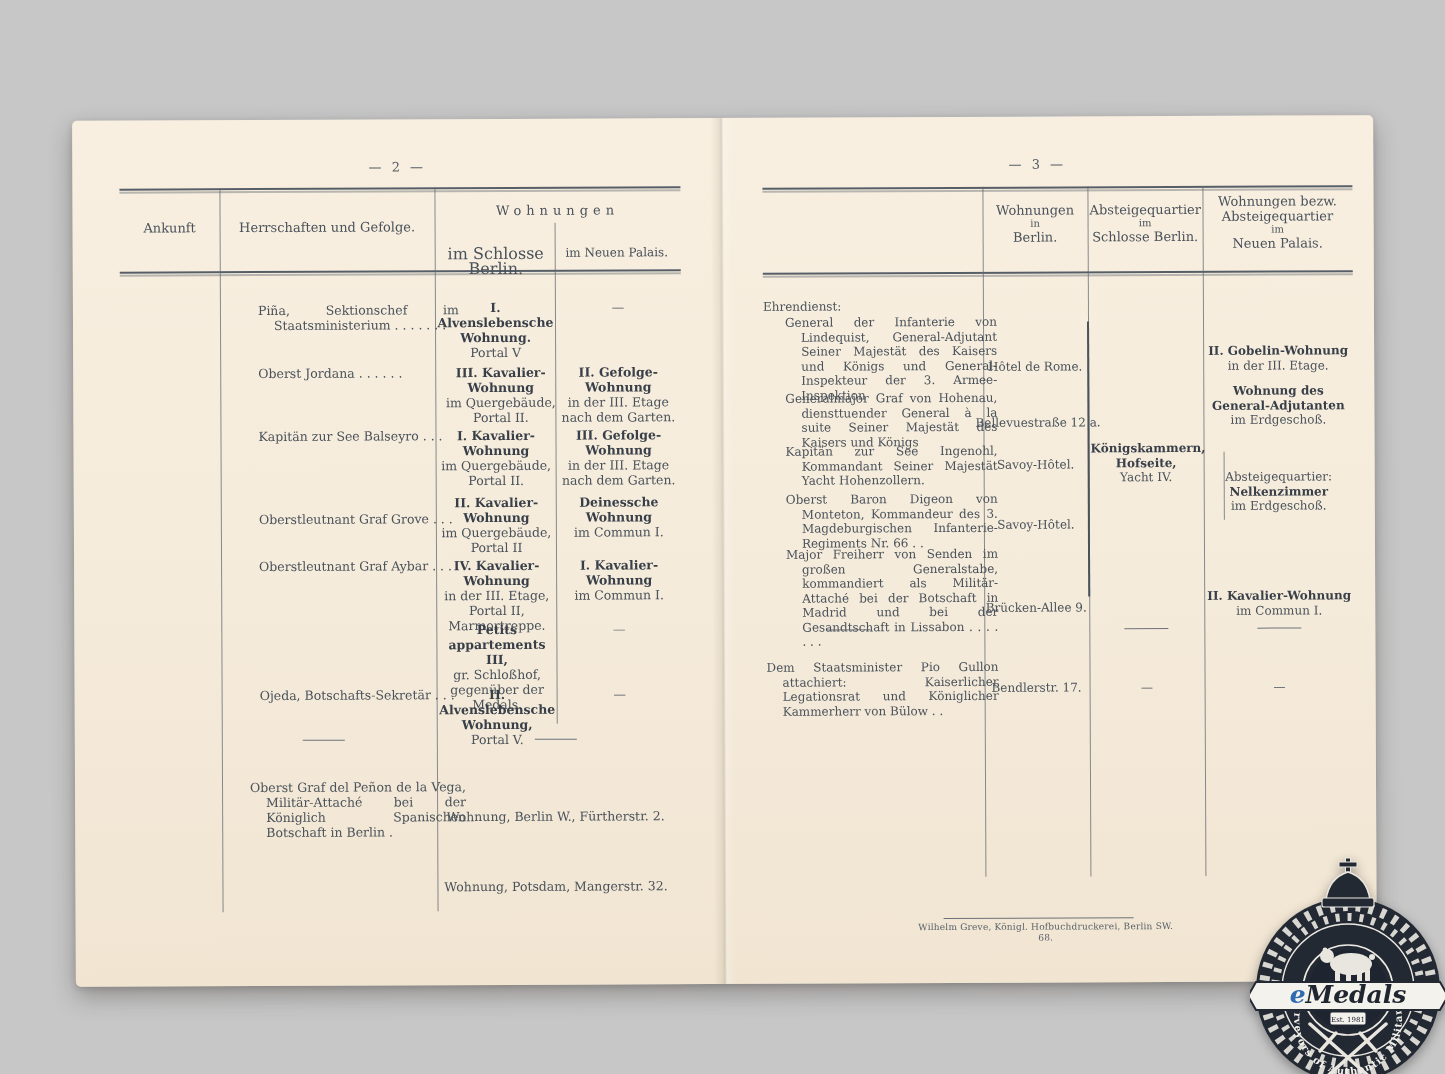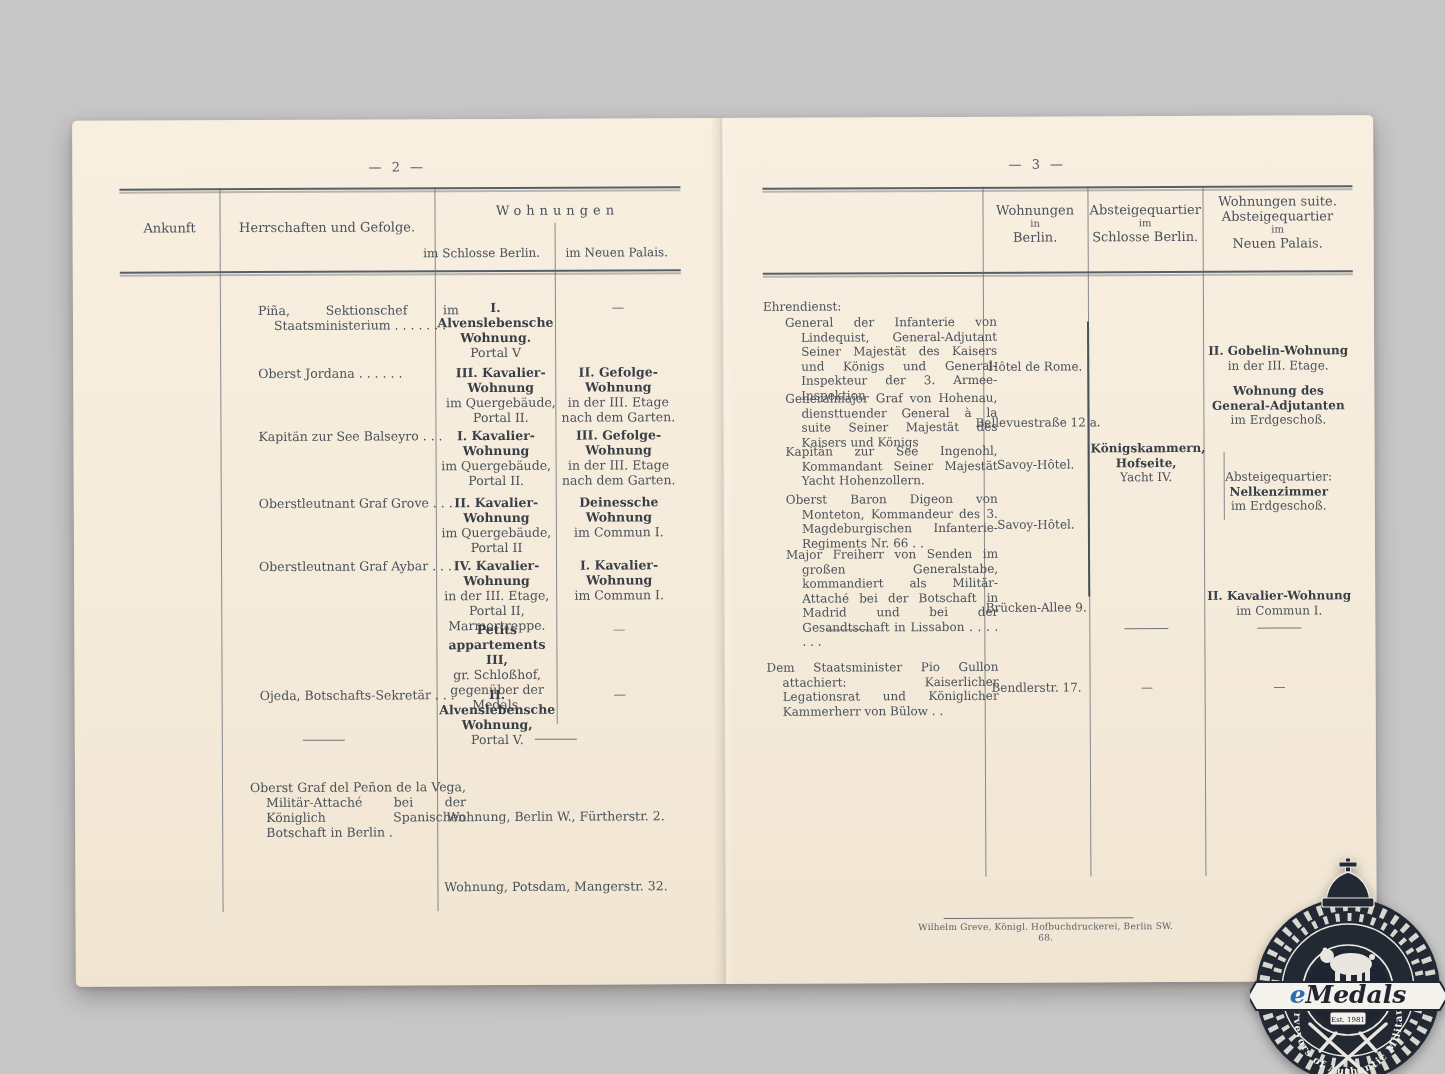--- a/index.html
+++ b/index.html
@@ -45,21 +45,21 @@
 
   <div class="hl2" style="left:47px;top:68px;width:561px"></div>
   <div class="hl2" style="left:47px;top:151px;width:561px"></div>
   <div class="vl" style="left:147px;top:68px;height:724px"></div>
   <div class="vl" style="left:362px;top:68px;height:724px"></div>
   <div class="vl" style="left:482px;top:104px;height:501px"></div>
 
   <div class="t c hdr" style="left:47px;top:100px;width:100px">Ankunft</div>
   <div class="t c hdr" style="left:152px;top:100px;width:205px">Herrschaften und Gefolge.</div>
   <div class="t c hdr" style="left:367px;top:84px;width:236px;letter-spacing:5px">Wohnungen</div>
-  <div class="t c hdr" style="left:350px;top:127px;width:118px;font-size:12px">im Schlosse Berlin.</div>
+  <div class="t c hdr" style="left:364px;top:127px;width:118px;font-size:16px">im Schlosse Berlin.</div>
   <div class="t c hdr" style="left:484px;top:127px;width:120px;font-size:12px">im Neuen Palais.</div>
 
   <div class="t j" style="left:185px;top:183px;width:185px">Piña, Sektionschef im Staatsministerium . . . . . . .</div>
   <div class="t c" style="left:364px;top:181px;width:117px">
     <div class="s">I. Alvenslebensche Wohnung.</div>
     <div>Portal V</div>
   </div>
   <div class="t c" style="left:485px;top:181px;width:120px">—</div>
 
   <div class="t j" style="left:185px;top:246px;width:185px">Oberst Jordana . . . . . .</div>
@@ -75,21 +75,21 @@
   <div class="t j" style="left:185px;top:309px;width:185px">Kapitän zur See Balseyro . . .</div>
   <div class="t c" style="left:364px;top:309px;width:117px">
     <div class="s">I. Kavalier-Wohnung</div>
     <div>im Quergebäude, Portal II.</div>
   </div>
   <div class="t c" style="left:485px;top:309px;width:120px">
     <div class="s">III. Gefolge-Wohnung</div>
     <div>in der III. Etage nach dem Garten.</div>
   </div>
 
-  <div class="t j" style="left:185px;top:376px;width:185px">Oberstleutnant Graf Grove . . .</div>
+  <div class="t j" style="left:185px;top:392px;width:185px">Oberstleutnant Graf Grove . . .</div>
   <div class="t c" style="left:364px;top:376px;width:117px">
     <div class="s">II. Kavalier-Wohnung</div>
     <div>im Quergebäude, Portal II</div>
   </div>
   <div class="t c" style="left:485px;top:376px;width:120px">
     <div class="s">Deinessche Wohnung</div>
     <div>im Commun I.</div>
   </div>
 
   <div class="t j" style="left:185px;top:439px;width:185px">Oberstleutnant Graf Aybar . . .</div>
@@ -137,21 +137,21 @@
     <div>Wohnungen</div>
     <div class="hsm">in</div>
     <div>Berlin.</div>
   </div>
   <div class="t c hdr" style="left:1017px;top:86px;width:111px">
     <div>Absteigequartier</div>
     <div class="hsm">im</div>
     <div>Schlosse Berlin.</div>
   </div>
   <div class="t c hdr" style="left:1132px;top:78px;width:146px">
-    <div>Wohnungen suite.</div>
+    <div>Wohnungen bezw.</div>
     <div>Absteigequartier</div>
     <div class="hsm">im</div>
     <div>Neuen Palais.</div>
   </div>
 
   <div class="t n2" style="left:690px;top:182px;width:200px">Ehrendienst:</div>
 
   <div class="t j n2" style="left:712px;top:198px;width:196px">General der Infanterie von Lindequist, General-Adjutant Seiner Majestät des Kaisers und Königs und General-Inspekteur der 3. Armee-Inspektion</div>
   <div class="t c n2 nw" style="left:902px;top:243px;width:120px">Hôtel de Rome.</div>
   <div class="t c n2" style="left:1132px;top:228px;width:146px">

